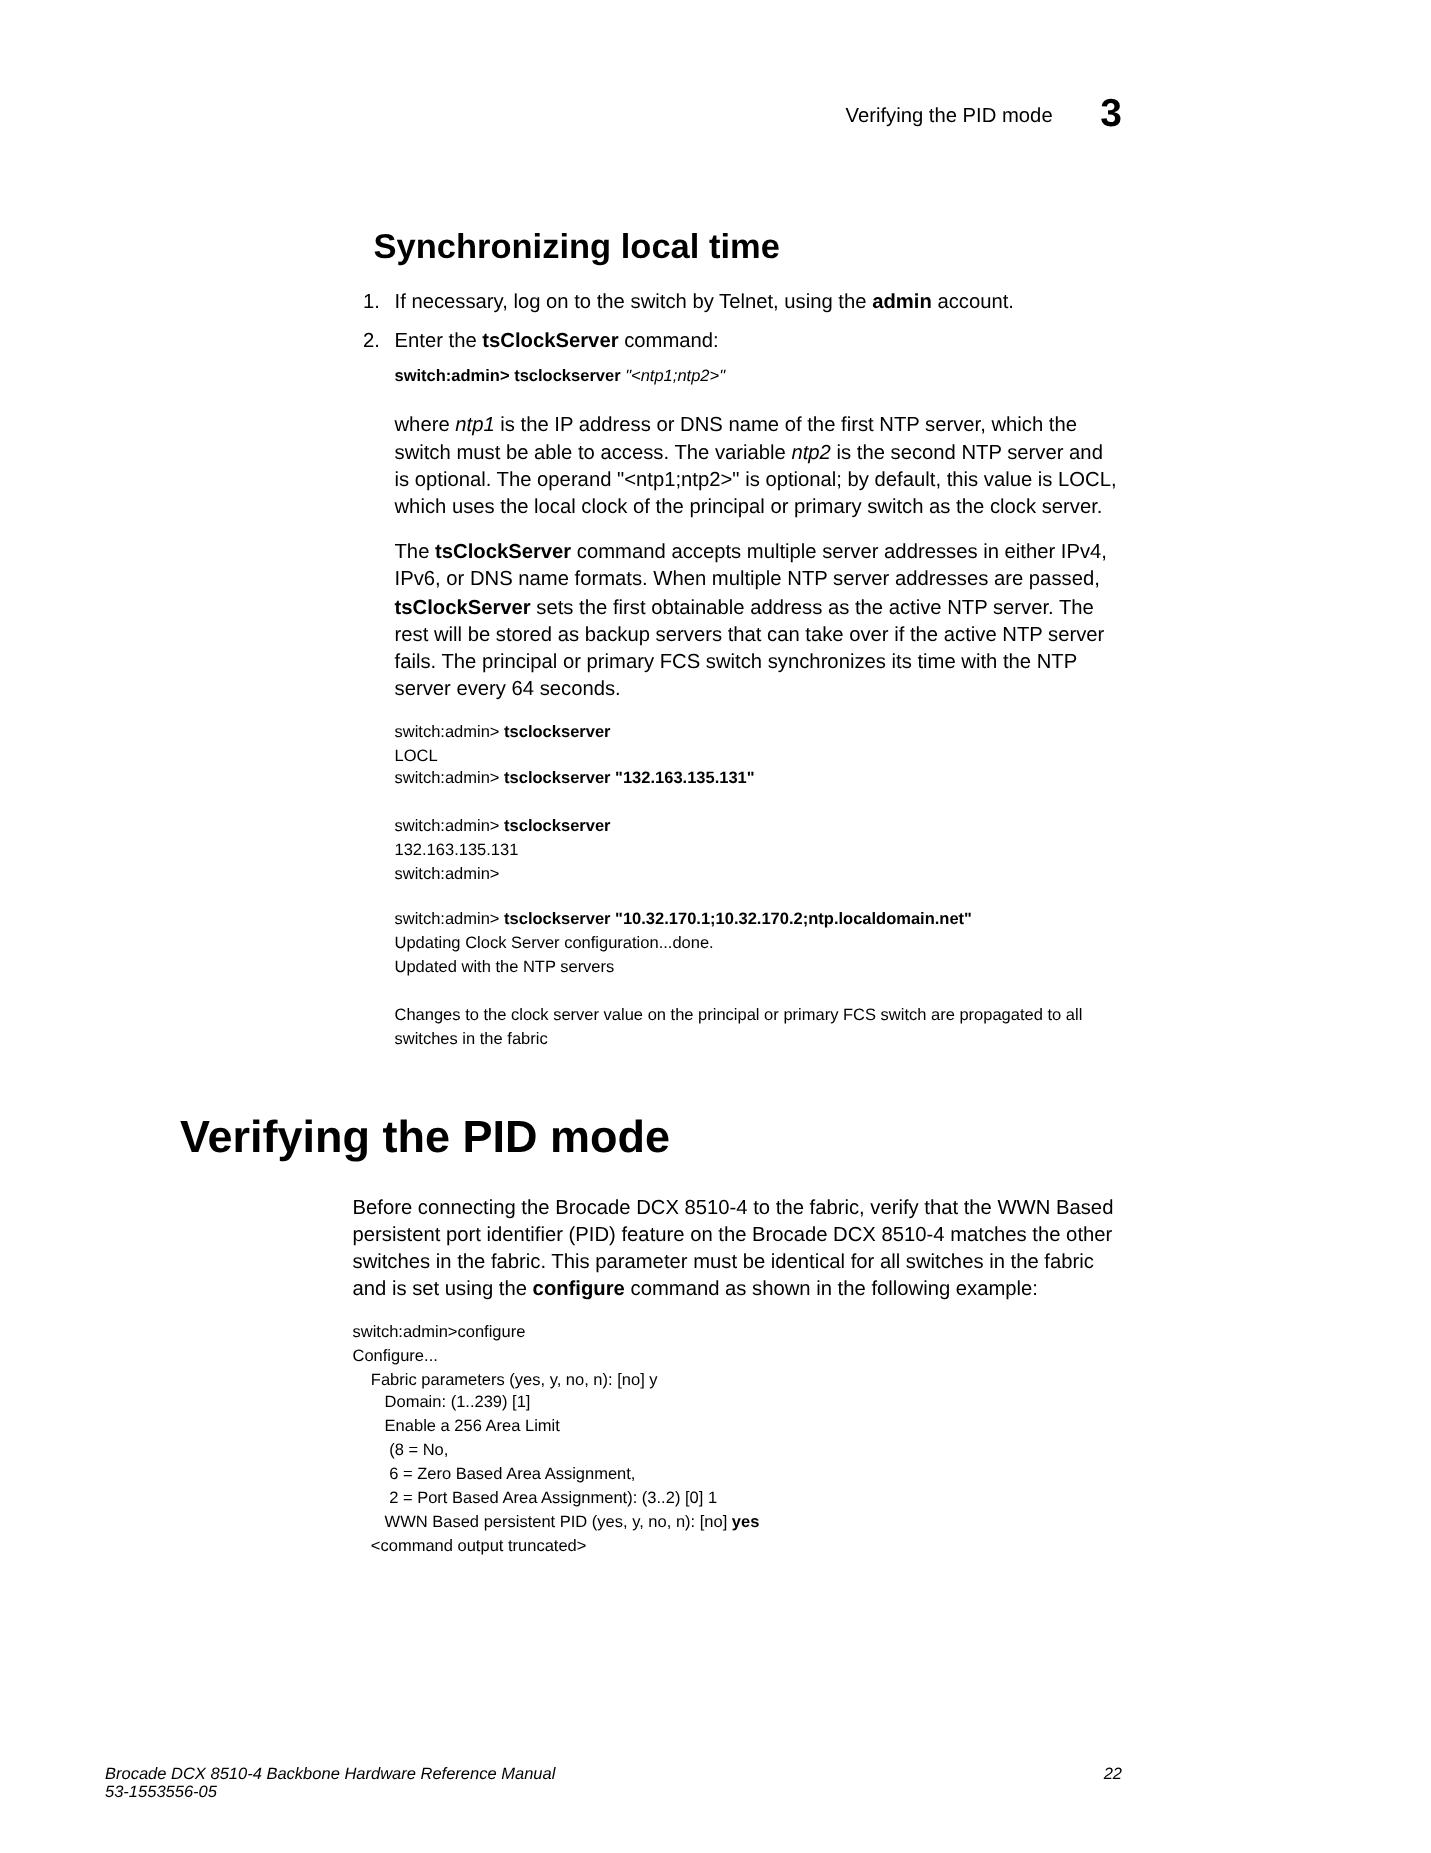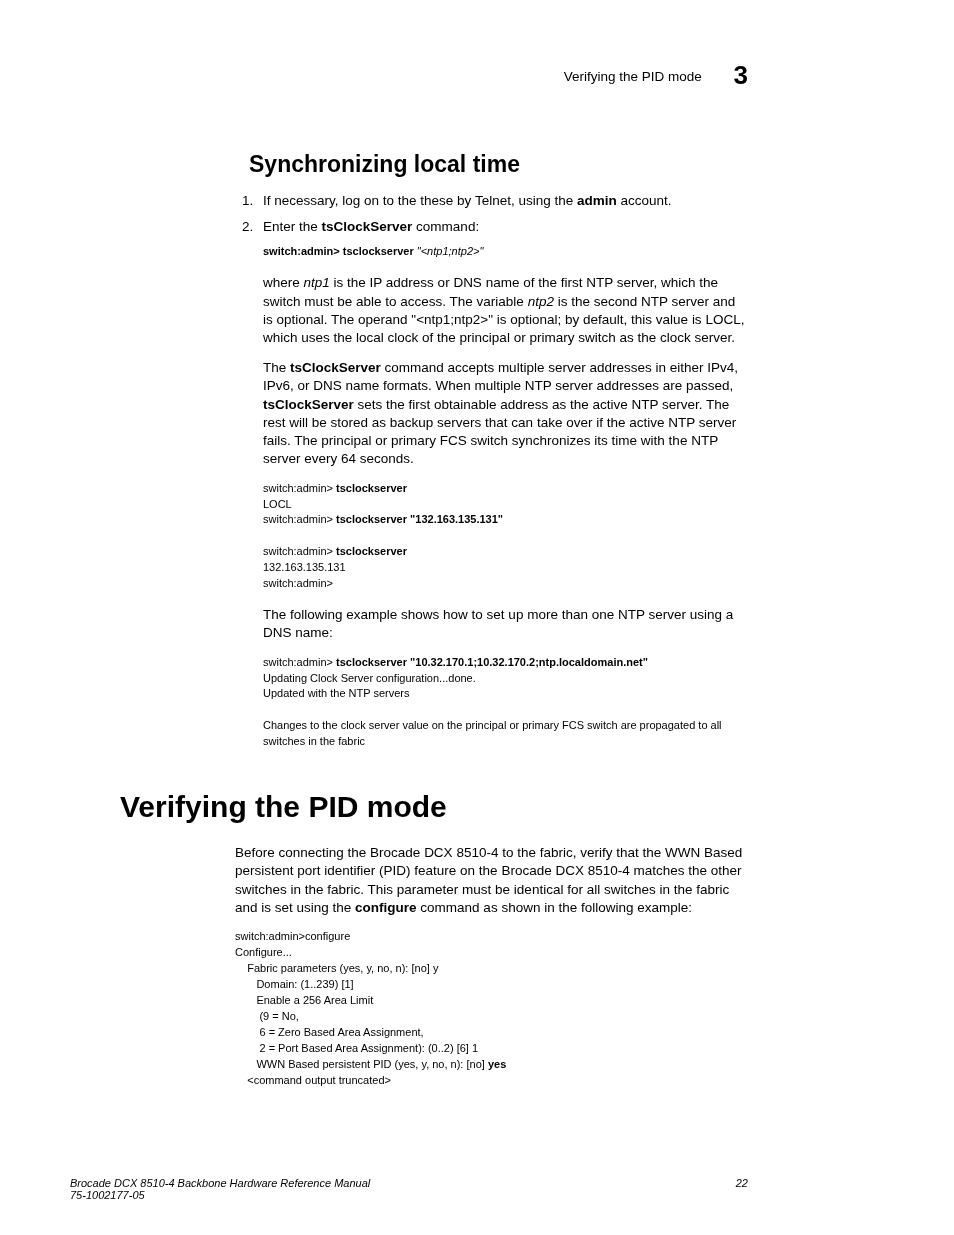--- a/index.html
+++ b/index.html
@@ -95,21 +95,21 @@
     <span class="chapnum">3</span>
   </div>
 
   <div class="content">
 
     <h2 class="sub">Synchronizing local time</h2>
 
 
     <ol>
       <li>
-        <span>If necessary, log on to the these by Telnet, using the </span><span class="b">admin</span><span> account.</span>
+        <span>If necessary, log on to the switch by Telnet, using the </span><span class="b">admin</span><span> account.</span>
       </li>
       <li>
         <span>Enter the </span><span class="b">tsClockServer</span><span> command:</span>
       </li>
     </ol>
 
     <div class="indent">
       <pre><span class="mono-b">switch:admin&gt; </span><span class="mono-b">tsclockserver</span><span class="i"> "&lt;ntp1;ntp2&gt;"</span></pre>
 
       <p>
@@ -121,21 +121,20 @@
       </p>
 
       <pre><span>switch:admin&gt; </span><span class="mono-b">tsclockserver</span>
 <span>LOCL</span>
 <span>switch:admin&gt; </span><span class="mono-b">tsclockserver "132.163.135.131"</span>
 
 <span>switch:admin&gt; </span><span class="mono-b">tsclockserver</span>
 <span>132.163.135.131</span>
 <span>switch:admin&gt;</span></pre>
 
-      <p>The following example shows how to set up more than one NTP server using a DNS name:</p>
 
       <pre><span>switch:admin&gt; </span><span class="mono-b">tsclockserver "10.32.170.1;10.32.170.2;ntp.localdomain.net"</span>
 <span>Updating Clock Server configuration...done.</span>
 <span>Updated with the NTP servers</span>
 
 <span>Changes to the clock server value on the principal or primary FCS switch are propagated to all switches in the fabric</span></pre>
     </div>
   </div>
 
   <h1 class="main" style="margin-left:0">Verifying the PID mode</h1>
@@ -143,26 +142,26 @@
   <div class="content">
     <p>
       <span>Before connecting the Brocade DCX 8510-4 to the fabric, verify that the WWN Based persistent port identifier (PID) feature on the Brocade DCX 8510-4 matches the other switches in the fabric. This parameter must be identical for all switches in the fabric and is set using the </span><span class="b">configure</span><span> command as shown in the following example:</span>
     </p>
 
     <pre><span>switch:admin&gt;configure</span>
 <span>Configure...</span>
 <span>    Fabric parameters (yes, y, no, n): [no] y</span>
 <span>       Domain: (1..239) [1]</span>
 <span>       Enable a 256 Area Limit</span>
-<span>        (9 = No,</span>
+<span>        (8 = No,</span>
 <span>        6 = Zero Based Area Assignment,</span>
-<span>        2 = Port Based Area Assignment): (0..2) [6] 1</span>
+<span>        2 = Port Based Area Assignment): (3..2) [0] 1</span>
 <span>       WWN Based persistent PID (yes, y, no, n): [no] </span><span class="mono-b">yes</span>
 <span>    &lt;command output truncated&gt;</span></pre>
   </div>
 
   <div class="footer">
     <span class="pnum">22</span>
     <span>Brocade DCX 8510-4 Backbone Hardware Reference Manual</span><br>
-    <span>75-1002177-05</span>
+    <span>53-1553556-05</span>
   </div>
 
 </div>
 
 </body></html>

